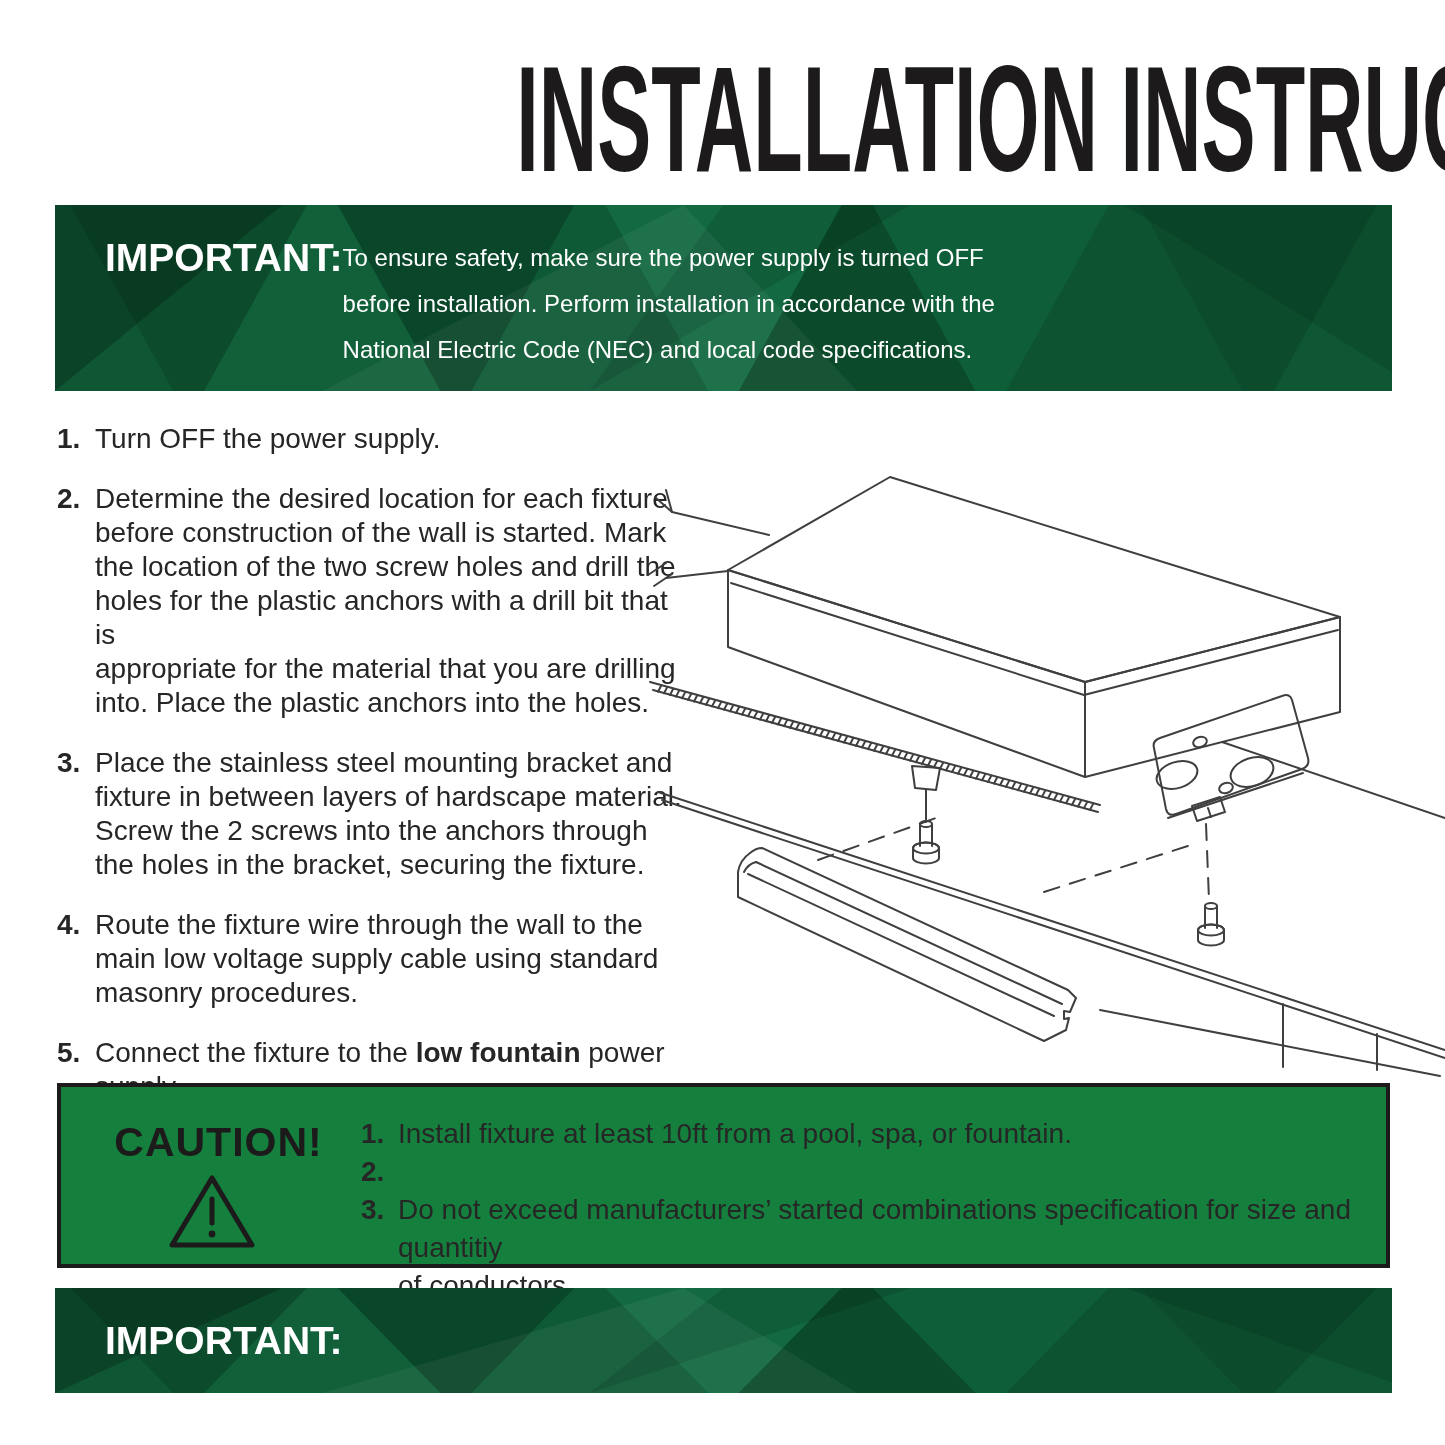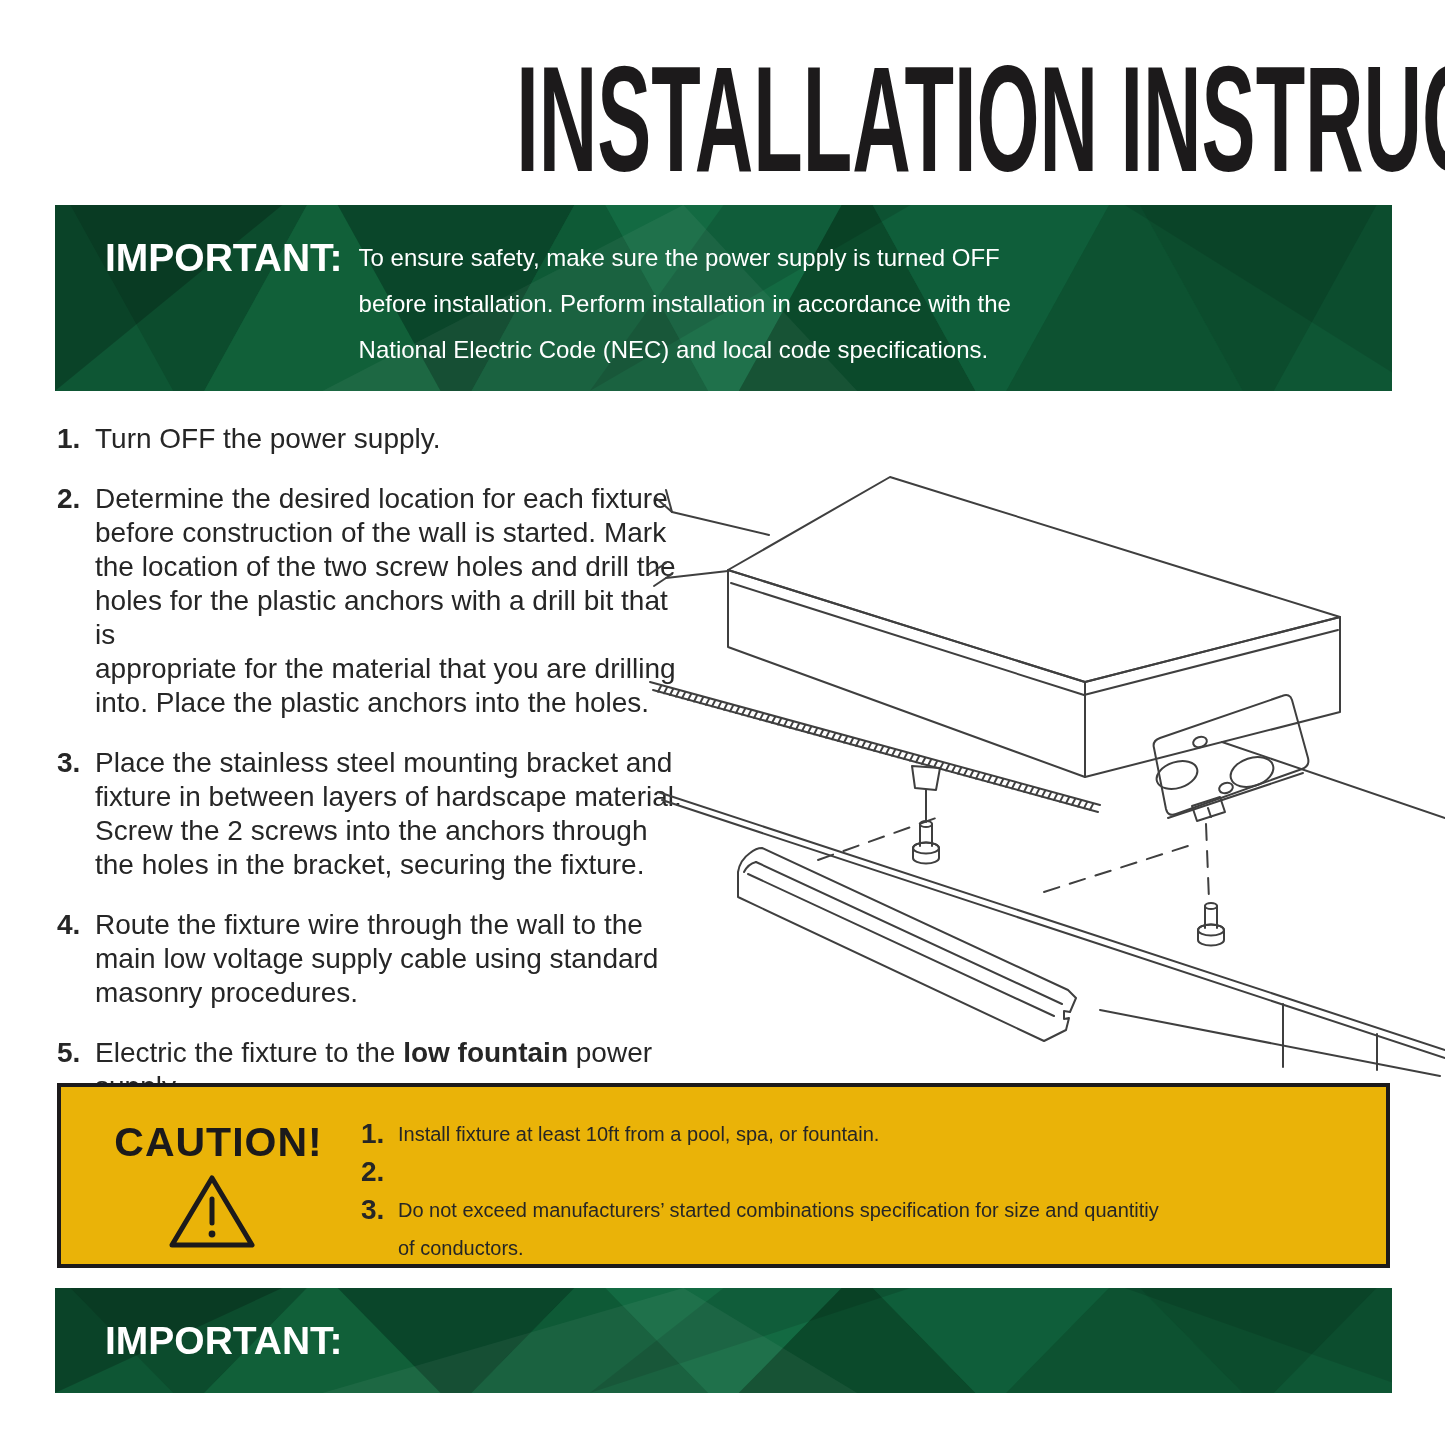--- a/index.html
+++ b/index.html
@@ -17,21 +17,21 @@
   .title-wrap{position:absolute;left:0;top:44px;width:1445px;text-align:center;}
   .main-title{
     display:inline-block;font-weight:bold;font-size:150px;line-height:1.0;
     color:#1c1a1b;transform:scaleX(0.54);transform-origin:center;white-space:nowrap;
     letter-spacing:0px;
   }
   
   .green-banner{position:absolute;left:55px;width:1337px;overflow:hidden;}
   .green-banner svg.pattern{position:absolute;left:0;top:0;width:100%;height:100%;}
   .banner-inner{position:relative;z-index:1;display:flex;align-items:flex-start;padding:30px 40px 0 50px;}
-  .b-label{font-weight:bold;font-size:39px;line-height:46px;color:var(--text-light);margin-right:16px;white-space:nowrap;}
+  .b-label{font-weight:bold;font-size:39px;line-height:46px;color:var(--text-light);white-space:nowrap;}
   .b-text{font-size:24px;line-height:46px;color:var(--text-light);white-space:pre-line;}
   #important-banner{top:205px;height:186px;}
   #voltage-banner{top:1288px;height:105px;}
   #voltage-banner .banner-inner{padding-top:0;align-items:center;height:100%;}
   #voltage-banner .b-label,#voltage-banner .b-text{line-height:105px;}
   
   .steps{position:absolute;left:57px;top:404px;width:625px;padding-top:18px;}
   .step{display:flex;margin-bottom:26px;}
   .step-num{flex:0 0 38px;font-weight:bold;font-size:28px;line-height:34px;}
   .step-text{font-size:28px;line-height:34px;white-space:pre-line;}
@@ -39,27 +39,27 @@
   
   .illustration{position:absolute;left:640px;top:420px;width:805px;height:660px;}
   .illustration svg{width:100%;height:100%;}
   .illustration path,.illustration line,.illustration polyline,.illustration polygon,.illustration ellipse{
     stroke:var(--line-color);stroke-width:2;fill:none;stroke-linecap:round;stroke-linejoin:round;
   }
   .wfill{fill:#ffffff;}
   .dash{stroke-dasharray:16 11;stroke-width:1.8;}
   .thin{stroke-width:1.4;}
   
-  .caution{position:absolute;left:57px;top:1083px;width:1333px;height:185px;border:4px solid #1c1a1b;box-sizing:border-box;background:#eab308;}
+  .caution{position:absolute;left:57px;top:1083px;width:1333px;height:185px;border:4px solid #1c1a1b;box-sizing:border-box;background:#15803d;}
   .caution-label{position:absolute;left:40px;top:32px;width:235px;text-align:center;font-weight:bold;font-size:41px;color:#1c1a1b;letter-spacing:1px;}
   .caution-tri{position:absolute;left:105px;top:84px;}
   .caution-items{position:absolute;left:300px;top:28px;width:1010px;}
   .c-item{display:flex;}
   .c-num{flex:0 0 37px;font-weight:bold;font-size:28px;line-height:38px;}
-  .c-text{font-size:20px;line-height:38px;white-space:pre-line;}
+  .c-text{font-size:28px;line-height:38px;white-space:pre-line;}
 </style>
 </head>
 <body>
 
 <div class="page">
 
   <div class="title-wrap">
     <div class="main-title">INSTALLATION INSTRUCTIONS</div>
   </div>
 
@@ -110,21 +110,21 @@
 the holes in the bracket, securing the fixture.</span></span>
       </div>
       <div class="step">
         <span class="step-num">4.</span>
         <span class="step-text"><span>Route the fixture wire through the wall to the
 main low voltage supply cable using standard
 masonry procedures.</span></span>
       </div>
       <div class="step">
         <span class="step-num">5.</span>
-        <span class="step-text"><span>Electric the fixture to the </span><b>low fountain</b><span> power
+        <span class="step-text"><span>Connect the fixture to the </span><b>low fountain</b><span> power
 supply.</span></span>
       </div>
     </div>
 
   <div class="illustration">
     <svg viewBox="0 0 805 660" preserveAspectRatio="xMinYMin meet">
 
       <g>
         <line x1="10" y1="262" x2="460" y2="385"></line>
         <line x1="13" y1="270" x2="458" y2="392"></line>

